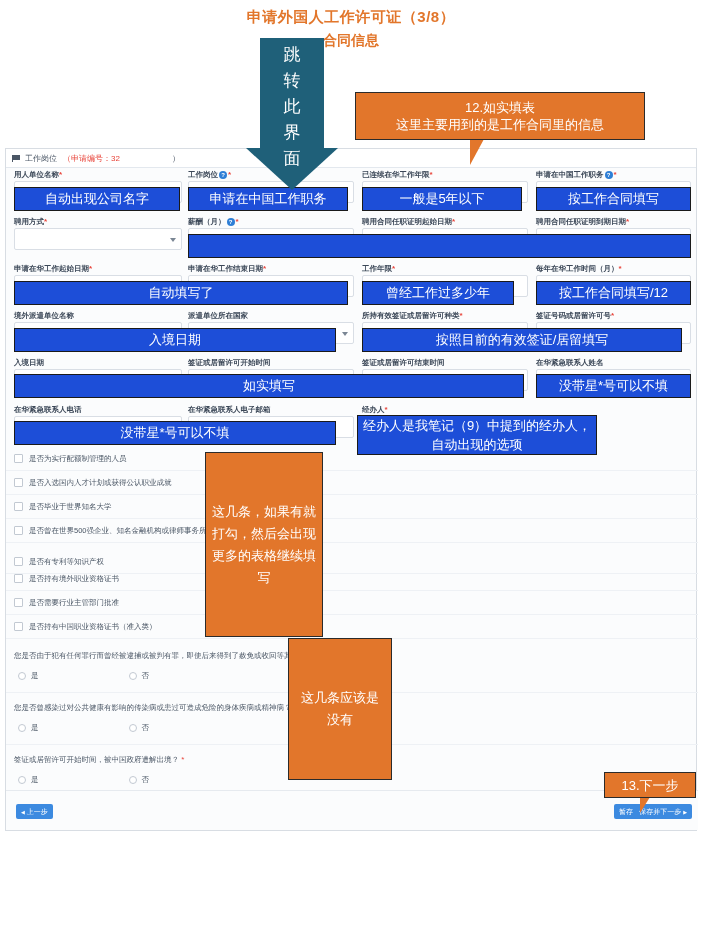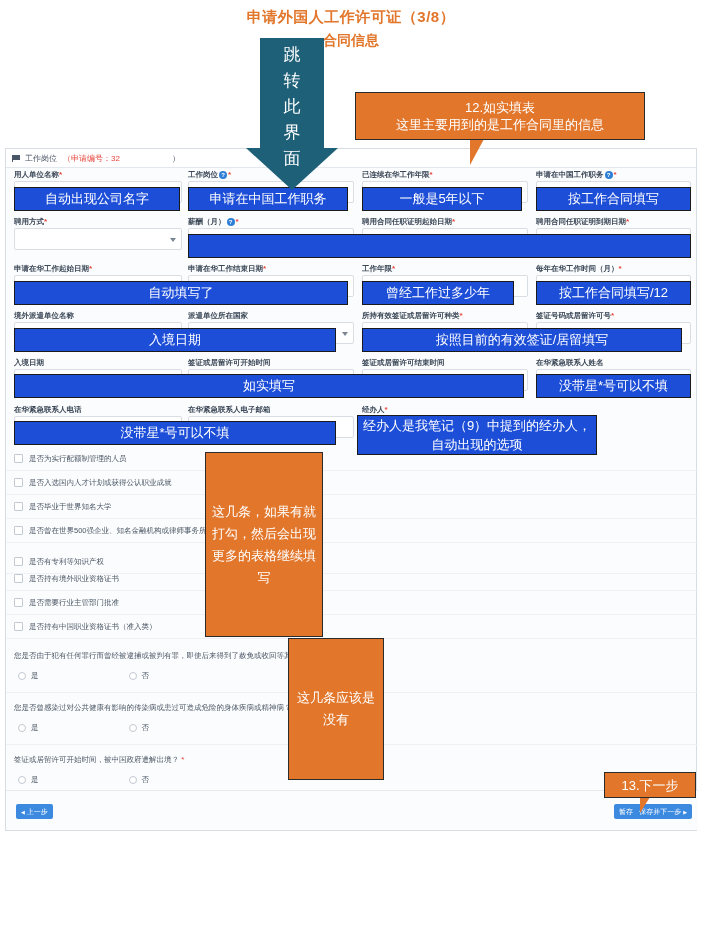--- a/index.html
+++ b/index.html
@@ -507,18 +507,18 @@
   <div class="ov" style="left:362px; top:328px; width:320px; height:24px;">按照目前的有效签证/居留填写</div>
 
   <div class="ov" style="left:14px;  top:374px; width:510px; height:24px;">如实填写</div>
   <div class="ov" style="left:536px; top:374px; width:155px; height:24px;">没带星*号可以不填</div>
 
   <div class="ov" style="left:14px;  top:421px; width:322px; height:24px;">没带星*号可以不填</div>
   <div class="ov" style="left:357px; top:415px; width:240px; height:40px; white-space:normal; text-align:center; line-height:19px; padding:0 4px;">经办人是我笔记（9）中提到的经办人，自动出现的选项</div>
 
   <div class="callout" style="left:205px; top:452px; width:118px; height:185px; padding:0 6px; line-height:22px;">这几条，如果有就打勾，然后会出现更多的表格继续填写</div>
 
-  <div class="callout" style="left:288px; top:638px; width:96px; height:142px; padding:0 6px; line-height:22px;">这几条应该是没有</div>
+  <div class="callout" style="left:288px; top:638px; width:104px; height:142px; padding:0 6px; line-height:22px;">这几条应该是没有</div>
 
   <div class="callout" style="left:604px; top:772px; width:92px; height:26px; font-size:13px;">13.下一步</div>
   <div class="callout-tail" style="left:640px; top:797px; border-left:10px solid #E2762B; border-bottom:16px solid transparent; border-right:18px solid transparent;"></div>
 
 </div>
 
 </body></html>

